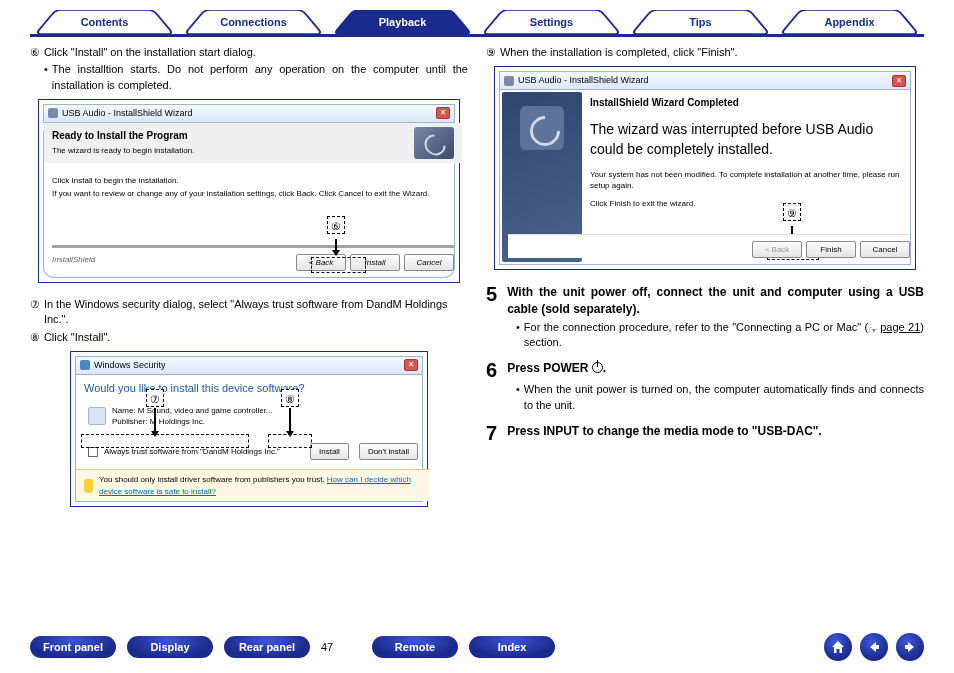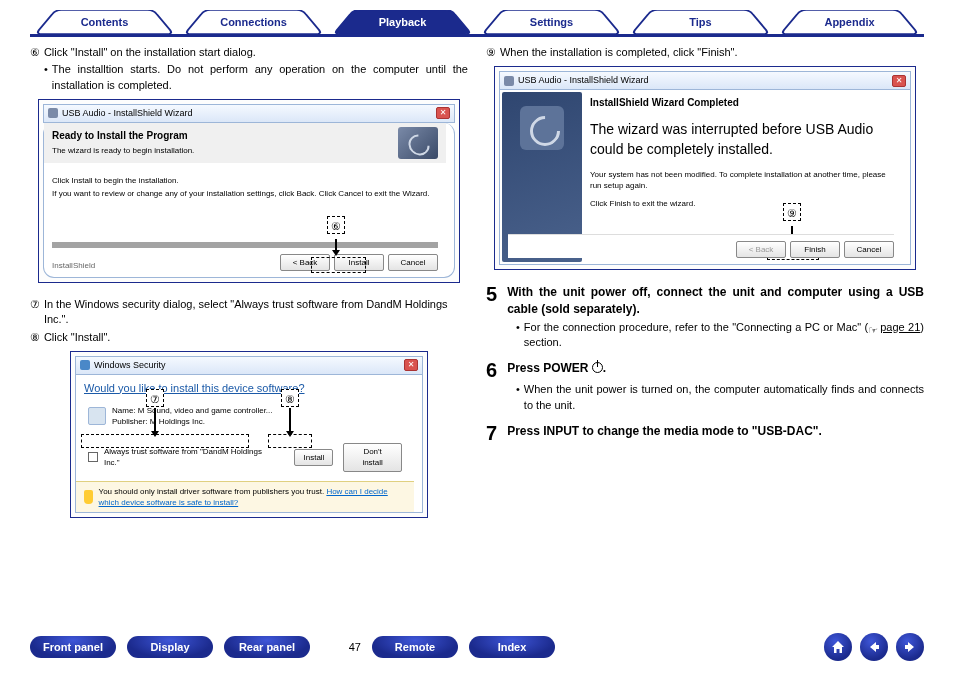--- a/index.html
+++ b/index.html
@@ -70,21 +70,21 @@
     color:#fff;
     font-size:8px;
     text-align:center;
     line-height:10px;
     border-radius:2px;
   }
   .ss-body {
     border:1px solid #9db6d8;
     border-top:none;
     background:#fff;
-    padding: 6px 16px 6px 8px;
+    padding: 6px 0 6px 8px;
     font-size:8px;
     position:relative;
     min-height:110px;
   }
   .ss-banner {
     background:#f0f0f0;
     margin:-6px -8px 6px -8px;
     padding:4px 8px;
     font-size:10px;
     font-weight:bold;
@@ -185,21 +185,21 @@
     background: radial-gradient(ellipse at 50% 20%, #3e56d8, #1b2a8d 70%);
     color:#fff;
     font-weight:bold;
     width:86px;
     height:22px;
     border-radius:11px;
     text-align:center;
     line-height:22px;
     cursor:pointer;
   }
-  .pagenum { width:40px; text-align:right; color:#000;}
+  .pagenum { width:40px; text-align:left; color:#000;}
   .footer-icons { display:flex; gap:8px; margin-left:auto;}
   .circ-btn {
     width:28px; height:28px;
     border-radius:50%;
     background: radial-gradient(circle at 40% 30%, #3e56d8, #1b2a8d 70%);
     display:flex;
     align-items:center;
     justify-content:center;
     color:#fff;
     cursor:pointer;
@@ -304,21 +304,21 @@
       <div class="ss-body" style="min-height:155px; display:flex;flex-direction:column;border-radius:11px;">
         <div class="ss-banner">
           <div>
             <span>Ready to Install the Program</span>
             <span class="ss-banner-sub">The wizard is ready to begin installation.</span>
           </div>
           <div class="ss-banner-deco"></div>
         </div>
         <div style="font-size:8px; margin:6px 0 2px 0;">Click Install to begin the installation.</div>
         <div style="font-size:8px;">If you want to review or change any of your installation settings, click Back. Click Cancel to exit the Wizard.</div>
-        <div style="margin-top:auto; display:flex; border-top:6px solid #a3a3a3; padding-top:6px; align-items:flex-end;">
+        <div style="margin-top:auto; display:flex; border-top:3px solid #a3a3a3; padding-top:6px; align-items:flex-start;font-style:italic;">
           <span style="font-size:8px;color:#666;">InstallShield</span>
           <span style="margin-left:auto;"></span>
           <span class="ss-btn">&lt; Back</span>
           <span class="ss-btn">Install</span>
           <span class="ss-btn">Cancel</span>
         </div>
       </div>
 
       <div class="callout-box" style="bottom:48px; left:288px;">⑥</div>
       <div class="arrow-down" style="bottom:31px; left:296px;"></div>
@@ -334,21 +334,21 @@
       <span>Click "Install".</span>
     </div>
 
     <div class="screenshot" style="margin-left:40px;margin-right:40px;position:relative;">
       <div class="ss-title">
         <span style="width:10px;height:10px;background:#4a88c8;border-radius:2px;"></span>
         <span>Windows Security</span>
         <span class="close-x">✕</span>
       </div>
       <div class="ss-body" style="min-height:120px;">
-        <div style="color:#1b5aa8;font-size:11px;margin-bottom:6px;text-decoration:underline;">Would you like to install this device software?</div>
+        <div style="color:#1b5aa8;font-size:11px;margin-bottom:6px;">Would you like to install this device software?</div>
         <div class="security-row">
           <span style="width:18px;height:18px;background:#d8e4f0;border:1px solid #9db6d8;border-radius:2px;"></span>
           <div style="font-size:8px;">
             <div>Name: M           Sound, video and game controller...</div>
             <div>Publisher:          M Holdings Inc.</div>
           </div>
         </div>
         <div class="security-row" style="margin-top:10px;">
           <span style="width:10px;height:10px;border:1px solid #666;"></span>
           <span style="font-size:8px;">Always trust software from "DandM Holdings Inc."</span>

